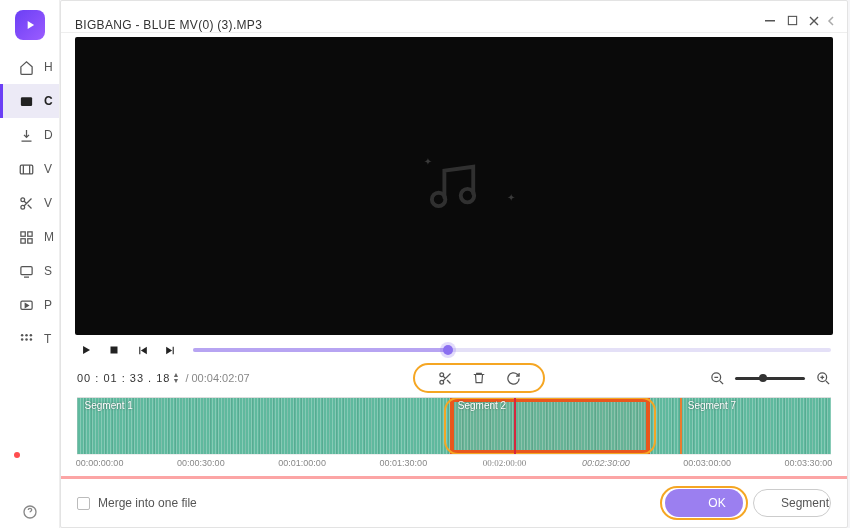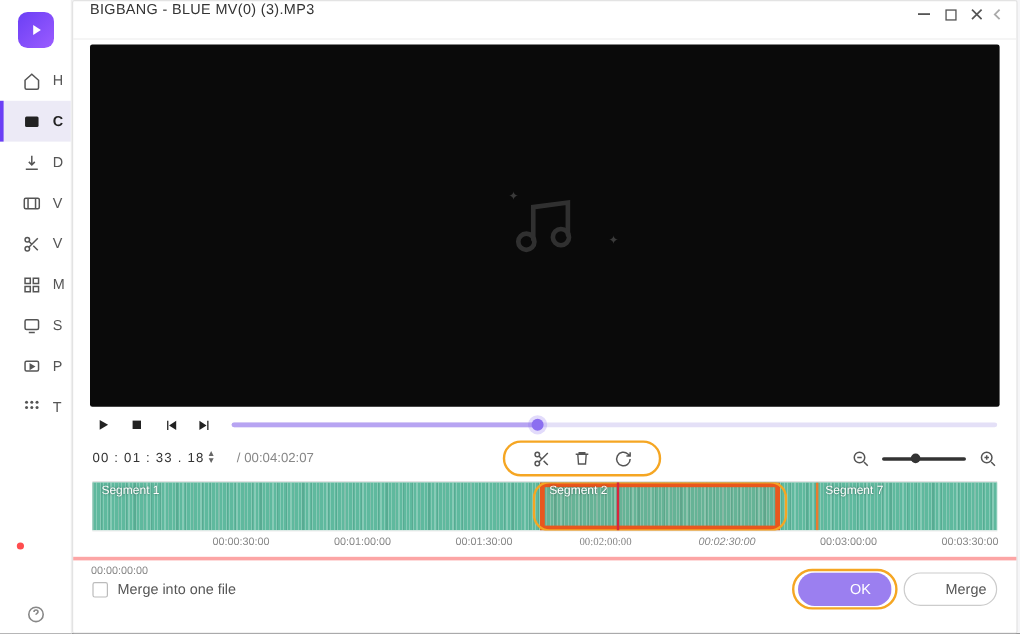--- a/index.html
+++ b/index.html
@@ -11,21 +11,21 @@
   .sidebar-logo svg { fill: #fff; }
   .sidebar-items { margin-top: 6px; }
   .sidebar-item { height: 34px; display: flex; align-items: center; padding-left: 18px; font-size: 12px; color: #555; gap: 10px; }
   .sidebar-item.selected { background: #eceaf6; color: #222; font-weight: 600; border-left: 3px solid #6b3ff5; padding-left: 15px;}
   .sidebar-item .icn { width: 16px; height: 16px; display: inline-flex; align-items: center; justify-content: center; }
   .sidebar-bottom { position: absolute; bottom: 8px; left: 0; width: 100%; display: flex; flex-direction: column; align-items: center; gap: 10px;}
   .sidebar-bottom .dot { width: 6px; height: 6px; border-radius: 50%; background: #ff4d4f; position: absolute; bottom: 62px; left: 14px;}
 
   
   .window { position: absolute; left: 60px; top: 0; right: 2px; height: 100%; background: #fff; border: 1px solid #e3e3e3; border-radius: 2px; display: flex; flex-direction: column; }
-  .titlebar { height: 32px; display: flex; align-items: flex-start; padding: 0 10px; font-size: 12px; color: #444; border-bottom: 1px solid #eee;}
+  .titlebar { height: 32px; display: flex; align-items: flex-end; padding: 0 10px; font-size: 12px; color: #444; border-bottom: 1px solid #eee;}
   .titlebar .title { flex: 1; padding-left: 4px; font-weight: 500; color: #333; letter-spacing: .3px;}
   .titlebar .winbtn { width: 22px; height: 22px; display: inline-flex; align-items: center; justify-content: center; color: #555; }
 
   
   .preview { margin: 4px 14px 0 14px; background: #0a0a0a; height: 302px; border-radius: 2px; display: flex; align-items: center; justify-content: center; position: relative;}
   .preview svg { opacity: .5; }
   .sparkle { position: absolute; color: #3a3a3a; font-size: 10px; }
 
   
   .playrow { display: flex; align-items: center; gap: 10px; padding: 6px 16px 2px 16px; }
@@ -33,31 +33,31 @@
   .progress { flex: 1; height: 4px; background: #e4e0f7; border-radius: 2px; position: relative; margin-left: 4px;}
   .progress .fill { position: absolute; left:0; top:0; bottom:0; width: 40%; background: #b7a4f2; border-radius: 2px;}
   .progress .thumb { position: absolute; left: 40%; top: 50%; width: 10px; height: 10px; border-radius: 50%; background: #8b6ff0; transform: translate(-50%,-50%); box-shadow: 0 0 0 3px rgba(139,111,240,.25);}
 
   
   .toolsrow { display: flex; align-items: center; padding: 4px 16px 6px 16px; font-size: 11px; color: #555;}
   .timebox { display: flex; align-items: center; gap: 0;}
   .timebox .cur { letter-spacing: 1px; color: #333;}
   .stepper { display: flex; flex-direction: column; margin-left: 2px;}
   .stepper span { font-size: 7px; line-height: 6px; color: #666; cursor: pointer;}
-  .timebox .dur { margin-left: 18px; color: #888;}
+  .timebox .dur { margin-left: 6px; color: #888;}
   .midtools { margin: 0 auto; position: relative; display: flex; gap: 18px; padding: 5px 18px; }
   .midtools .hl { position: absolute; inset: -2px -6px; border: 2px solid #f5a623; border-radius: 18px;}
   .toolicn { width: 16px; height: 16px; color: #555; display: inline-flex; align-items: center; justify-content: center;}
   .zoomgrp { display: flex; align-items: center; gap: 10px;}
   .zoomslider { width: 70px; height: 3px; background: #333; position: relative; border-radius: 2px;}
   .zoomslider .zthumb { position: absolute; left: 40%; top: 50%; width: 8px; height: 8px; border-radius: 50%; background: #333; transform: translate(-50%,-50%);}
 
   
   .timeline { margin: 0 16px; border-top: 1px solid #ddd; }
-  .segbar { position: relative; height: 40px; background: #5fb99e; overflow: hidden;}
+  .segbar { position: relative; height: 56px; background: #5fb99e; overflow: hidden;}
   .segbar::before { content:""; position:absolute; inset:0; background:
      repeating-linear-gradient(90deg, rgba(255,255,255,.25) 0 1px, transparent 1px 3px),
      repeating-linear-gradient(90deg, rgba(0,0,0,.08) 0 1px, transparent 1px 7px);
   }
   .seg-divider { position:absolute; top:0; bottom:0; width:2px; background:#e97b2f;}
   .seg-label { position:absolute; top:2px; font-size:10px; color:#fff; z-index:3; text-shadow:0 0 2px rgba(0,0,0,.5);}
   .seg-select { position:absolute; top:0; bottom:0; border:4px solid #e9571d; background: rgba(233,87,29,.05); z-index:2;}
   .seg-select .hl2 { position:absolute; inset:-5px -10px; border:2px solid #f5a623; border-radius: 14px;}
   .playhead { position:absolute; top:-6px; bottom:0; width:2px; background:#d7263d; z-index:4;}
   .playhead::before { content:""; position:absolute; top:-2px; left:-4px; width:10px; height:8px; background:#d7263d; clip-path: polygon(0 0,100% 0,50% 100%);}
@@ -304,36 +304,36 @@
         <span class="seg-label" style="left: 50.5%;">Segment 2</span>
         <span class="seg-label" style="left: 81%;">Segment 7</span>
         <div class="seg-divider" style="left: 49.5%;"></div>
         <div class="seg-divider" style="left: 80%;"></div>
         <div class="seg-select" style="left: 49.5%; width: 26.5%;">
           <div class="hl2"></div>
         </div>
         <div class="playhead" style="left: 58%;"></div>
       </div>
     <div class="ruler" id="ruler">
-        <span class="tick" style="left: 3%; margin-top: 24px;">00:00:00:00</span>
+        <span class="tick" style="left: 3%;">00:00:00:00</span>
         <span class="tick" style="left: 16.4286%;">00:00:30:00</span>
         <span class="tick" style="left: 29.8571%;">00:01:00:00</span>
         <span class="tick" style="left: 43.2857%;">00:01:30:00</span>
         <span class="tick" style="left: 56.7143%; font-family: Liberation Serif, serif;">00:02:00:00</span>
         <span class="tick" style="left: 70.1429%; font-style: italic;">00:02:30:00</span>
         <span class="tick" style="left: 83.5714%;">00:03:00:00</span>
         <span class="tick" style="left: 97%;">00:03:30:00</span>
       </div>
   </div>
 
   <div class="footer">
     <span class="chk"></span>
     <label>Merge into one file</label>
     <div class="spacer"></div>
     <div class="btn btn-primary">
       <div class="hl3"></div>
       <span>OK</span>
     </div>
     <div class="btn btn-secondary">
-      <span>Merge</span>
+      <span>Segment</span>
     </div>
   </div>
 </div>
 
 </body></html>

